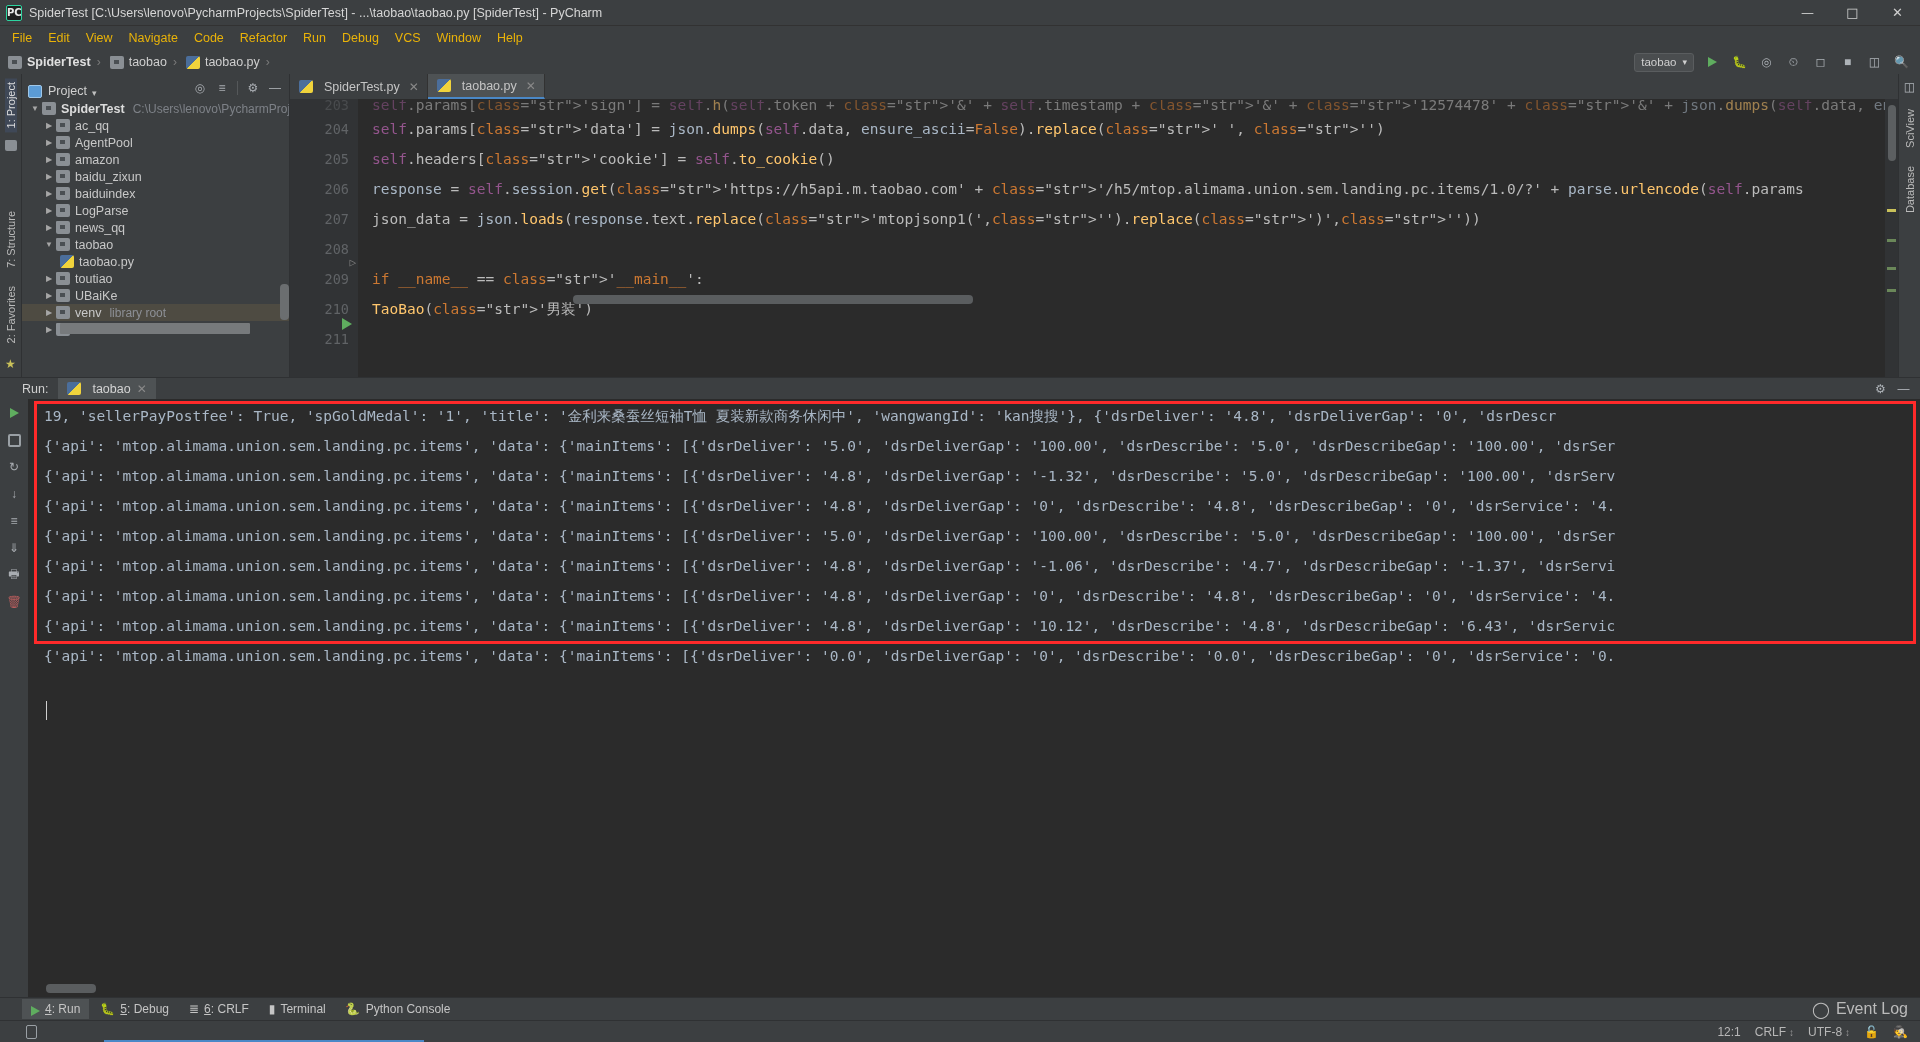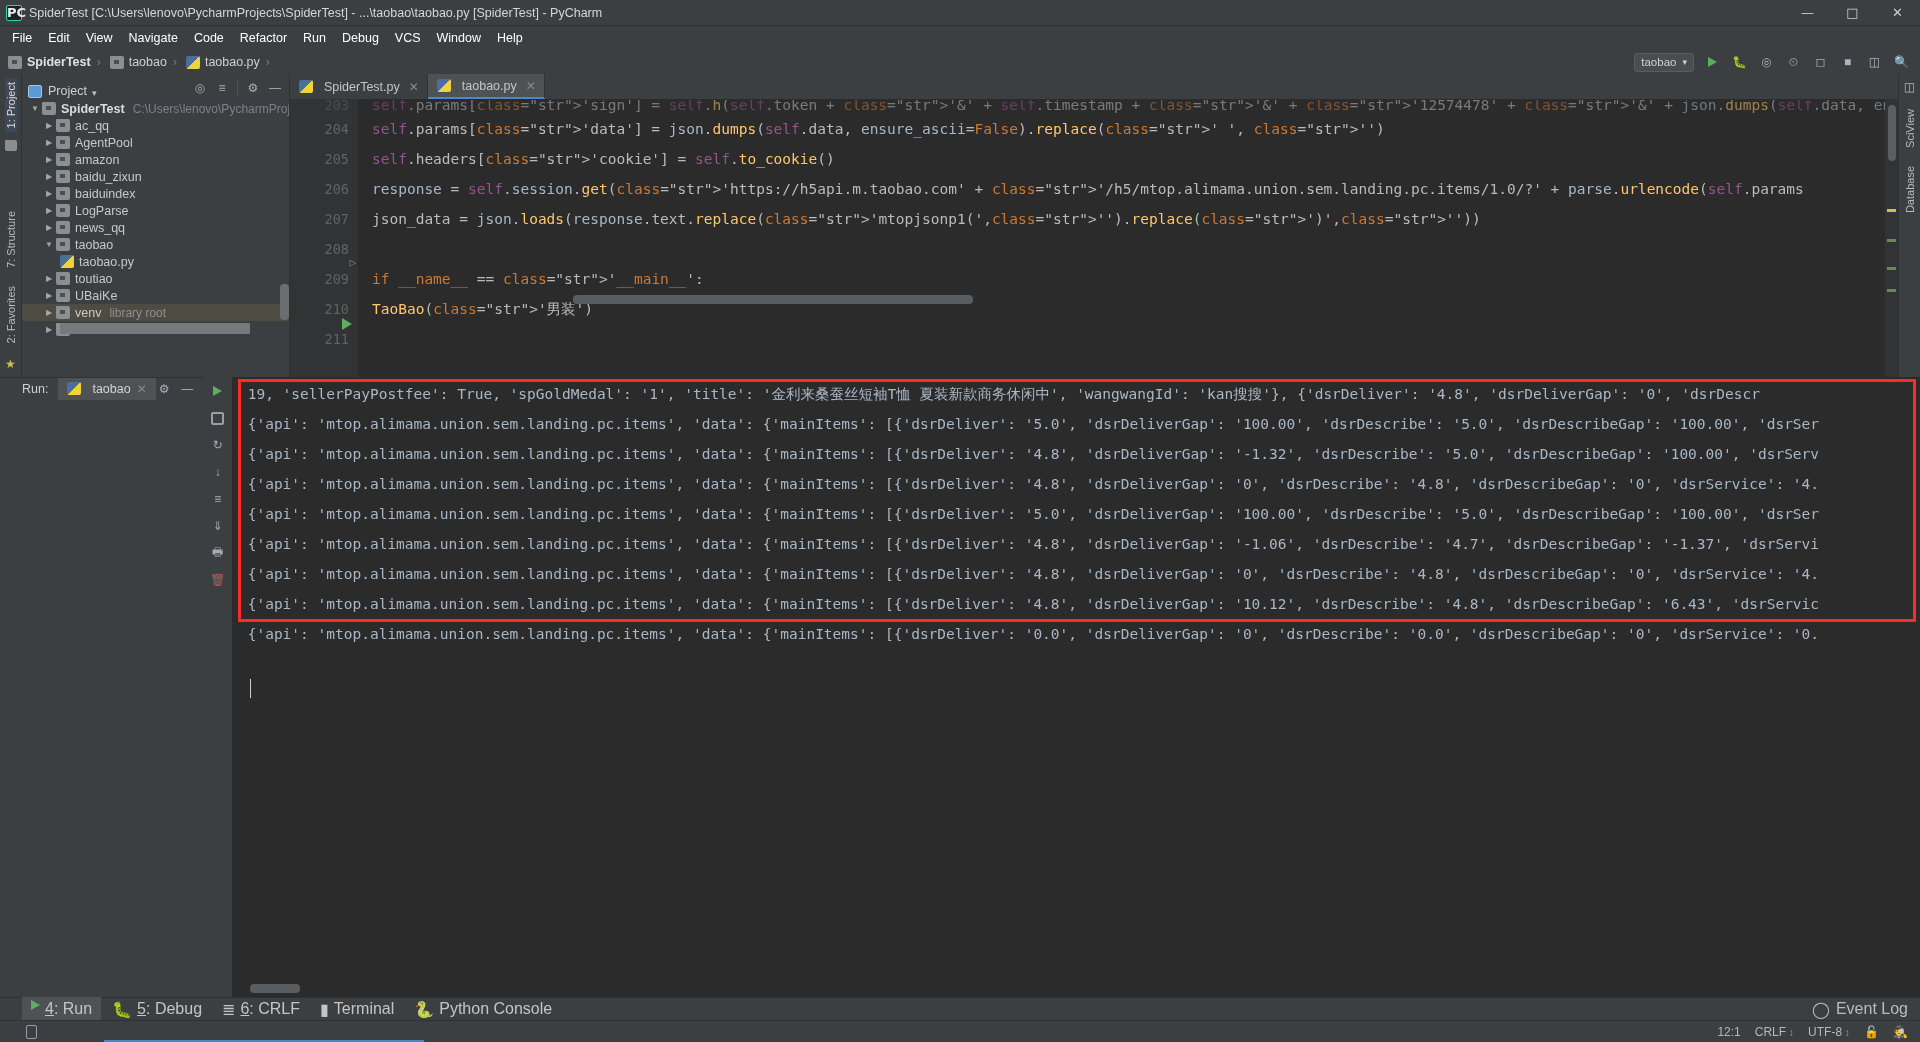--- a/index.html
+++ b/index.html
@@ -13,37 +13,37 @@
   .app { position: relative; width: 1920px; height: 1042px; display: flex; flex-direction: column; }
 
   
   .titlebar {
     height: 26px; background: #3c3f41; display: flex; align-items: center;
     border-bottom: 1px solid #323232; flex: 0 0 26px;
   }
   .titlebar .pc-logo {
     width: 16px; height: 16px; margin: 0 7px 0 6px; flex: 0 0 16px;
     background: #1f1f1f; border: 1px solid #2dd4a0; border-radius: 2px;
-    font-size: 13px; line-height: 14px; text-align: left; color: #e8e8e8;
+    font-size: 10px; line-height: 14px; text-align: left; color: #e8e8e8;
     font-family: "DejaVu Sans", sans-serif; font-weight: bold;
   }
   .titlebar .title-text { font-size: 12.5px; color: #d6d6d6; white-space: nowrap; }
   .titlebar .win-buttons { margin-left: auto; display: flex; height: 26px; }
   .titlebar .win-btn {
     width: 45px; height: 26px; display: flex; align-items: center; justify-content: center;
     font-size: 13px; color: #d0d0d0; font-family: "DejaVu Sans", sans-serif;
   }
 
   
   .menubar {
     height: 24px; background: #3c3f41; display: flex; align-items: center;
     padding-left: 4px; flex: 0 0 24px;
   }
   .menubar .menu-item {
-    font-size: 12.5px; color: #ffffff; padding: 3px 8px; white-space: nowrap;
+    font-size: 12.5px; color: #eab308; padding: 3px 8px; white-space: nowrap;
   }
 
   
   .navbar {
     height: 24px; background: #3c3f41; display: flex; align-items: center;
     padding-left: 8px; flex: 0 0 24px; position: relative;
   }
   .crumb { display: flex; align-items: center; font-size: 12.5px; margin-right: 2px; }
   .crumb .lbl { color: #cfcfcf; }
   .crumb.bold .lbl { font-weight: bold; color: #e0e0e0; }
@@ -161,21 +161,21 @@
     position: absolute; left: 0; right: 0; bottom: 0; height: 23px;
     background: #3c3f41; border-top: 1px solid #2f3133;
     display: flex; align-items: center; padding-left: 82px;
     font-size: 12px; color: #b7b7b7;
   }
   .v-scroll-editor { position: absolute; right: 2px; top: 6px; width: 8px; height: 56px; background: #5c5f61; border-radius: 4px; }
   .marker-bar { position: absolute; right: 0; top: 0; bottom: 0; width: 13px; background: #313335; }
   .marker-bar .mk { position: absolute; right: 2px; width: 9px; height: 3px; }
 
   
-  .run-window { display: flex; flex-direction: row; flex: 0 0 auto; background: #3c3f41; }
+  .run-window { display: flex; flex-direction: column; flex: 0 0 auto; background: #3c3f41; }
   .run-header { height: 22px; display: flex; align-items: center; flex: 0 0 22px; border-top: 1px solid #2f3133; }
   .run-header .run-label { font-size: 12.5px; color: #d0d0d0; padding: 0 10px 0 22px; }
   .run-tab {
     display: flex; align-items: center; gap: 6px; height: 22px; padding: 0 9px;
     background: #4e5254; font-size: 12.5px; color: #d4d4d4;
   }
   .run-tab .x { color: #8a8a8a; font-size: 12px; }
   .run-header .rh-tools { margin-left: auto; display: flex; align-items: center; gap: 6px; padding-right: 8px; }
 
   .run-body { display: flex; flex: 1 1 auto; min-height: 0; }
@@ -199,21 +199,21 @@
     border: 3px solid #ff2a2a; pointer-events: none;
   }
   .console .caret-line { width: 1px; height: 19px; background: #cfcfcf; margin-left: 18px; }
   .console .hscroll2 { position: absolute; left: 18px; bottom: 4px; width: 50px; height: 9px; background: #5a5d5f; border-radius: 4px; }
 
   
   .bottombar {
     height: 23px; background: #3c3f41; display: flex; align-items: center;
     flex: 0 0 23px; border-top: 1px solid #2f3133; padding-left: 22px; gap: 2px;
   }
-  .btab { display: flex; align-items: flex-start; gap: 5px; font-size: 16px; color: #c5c5c5; padding: 3px 9px; }
+  .btab { display: flex; align-items: flex-end; gap: 5px; font-size: 12px; color: #c5c5c5; padding: 3px 9px; }
   .btab.active { background: #4e5254; }
   .btab u { text-decoration: underline; }
   .bottombar .right { margin-left: auto; display: flex; align-items: center; gap: 6px; padding-right: 12px; }
 
   
   .statusbar {
     height: 22px; background: #3c3f41; display: flex; align-items: center;
     flex: 0 0 22px; border-top: 1px solid #2f3133; font-size: 12px; color: #b7b7b7;
   }
   .statusbar .sb-left { padding-left: 26px; display: flex; align-items: center; gap: 6px; }

